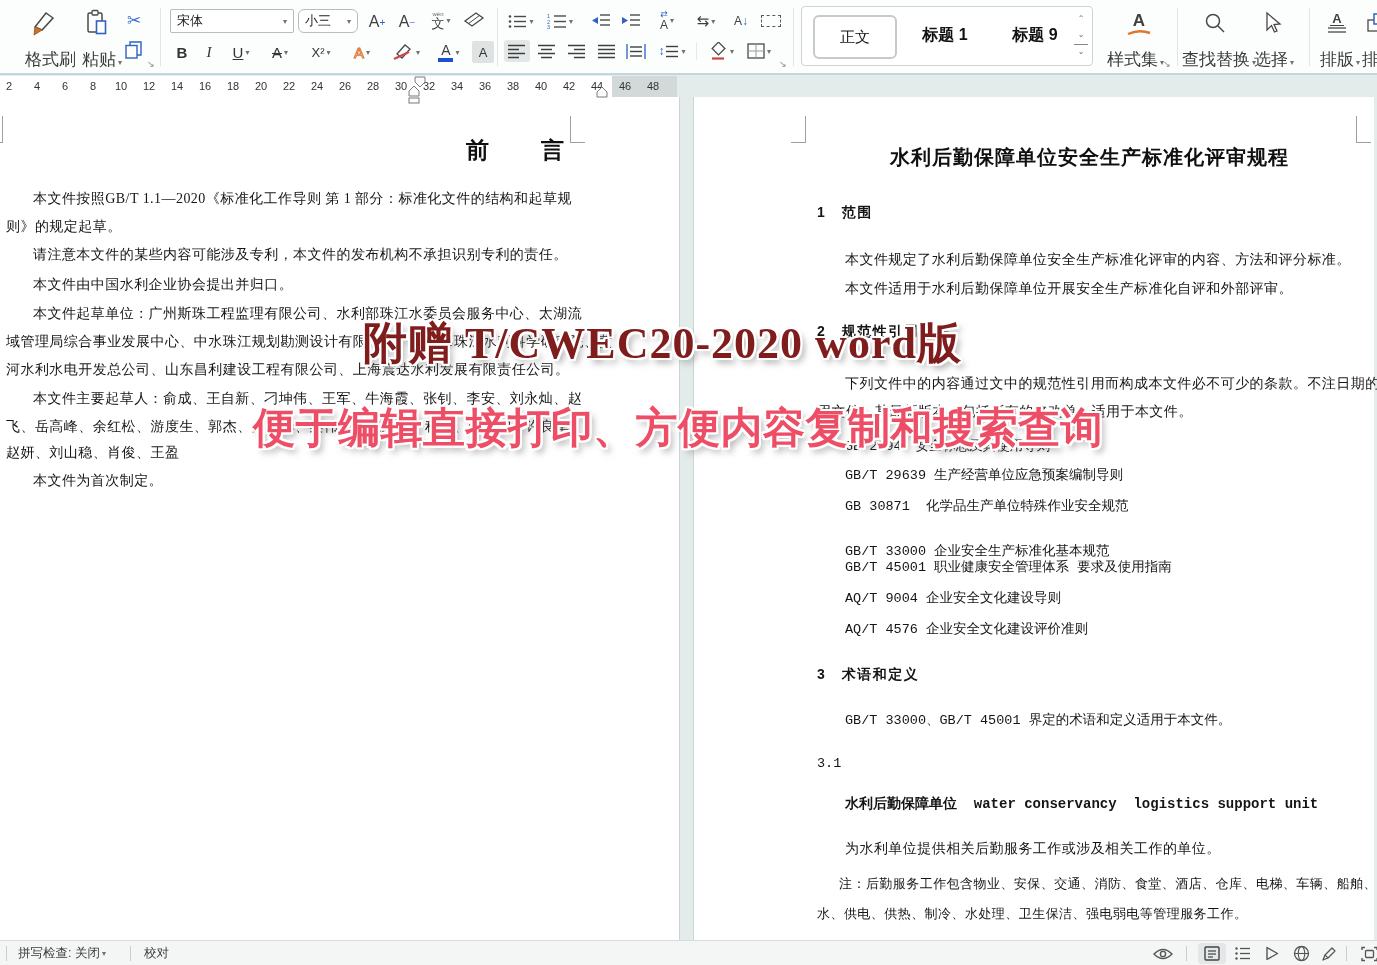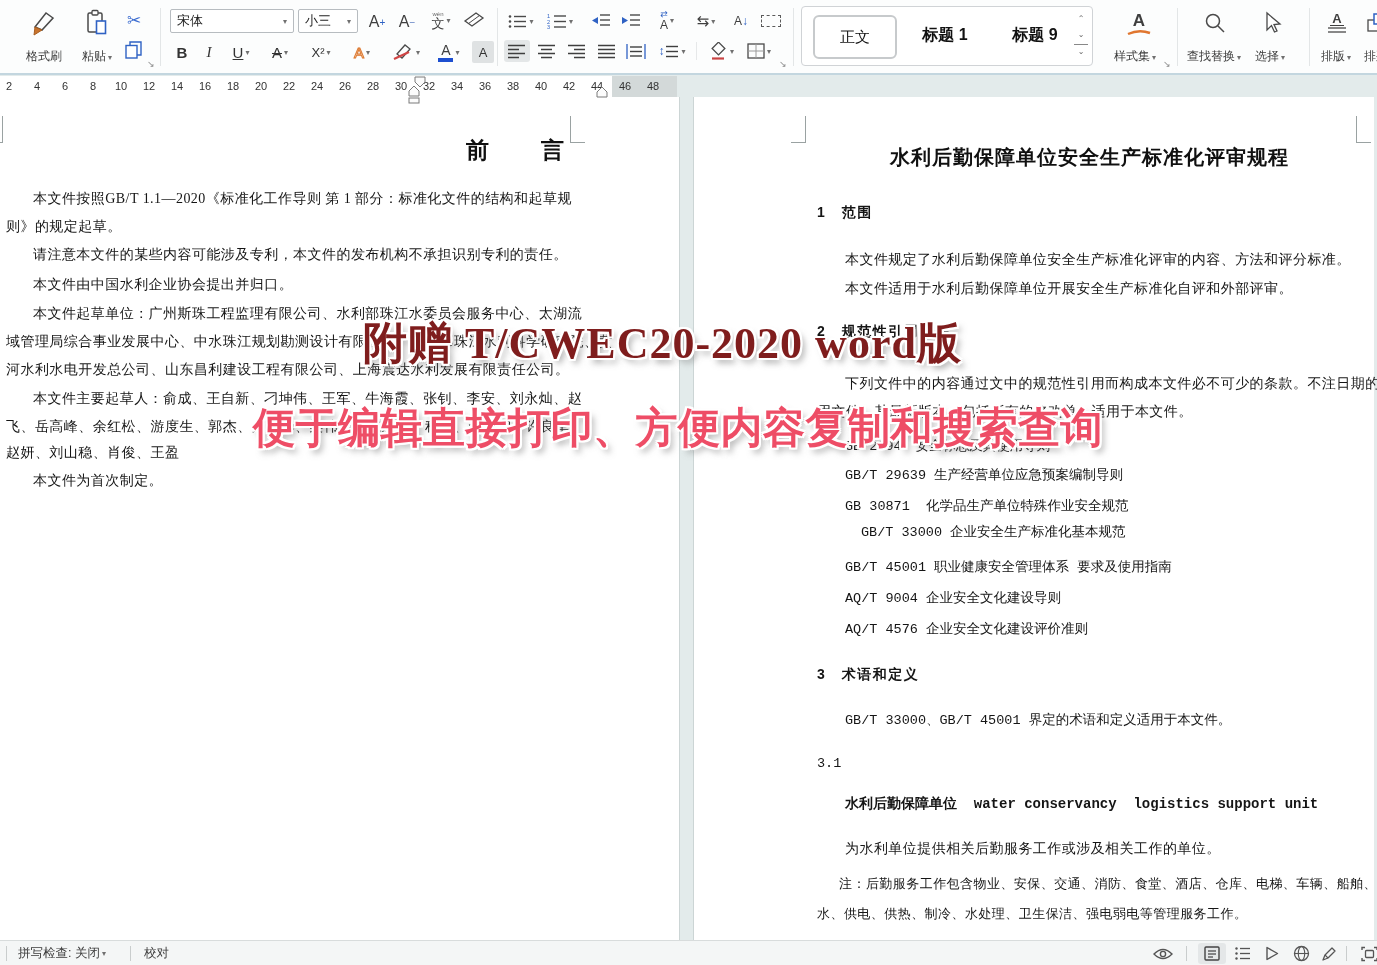--- a/index.html
+++ b/index.html
@@ -2,21 +2,21 @@
 <html><head>
 <meta charset="utf-8">
 <style>
   html,body{margin:0;padding:0;}
   #root{position:relative;width:1377px;height:965px;overflow:hidden;background:#e3ebeb;font-family:"Liberation Sans",sans-serif;}
   .abs{position:absolute;}
   
   #ribbon{position:absolute;left:0;top:0;width:1377px;height:74px;background:#fcfdfd;}
   #ribbon-underline{position:absolute;left:0;top:73px;width:1377px;height:2px;background:#c3d6df;}
   .vdiv{position:absolute;top:8px;height:58px;width:1px;background:#e3e6e7;}
-  .lbl{position:absolute;font-size:12px;color:#3b3b3b;text-align:center;white-space:nowrap;}
+  .lbl{position:absolute;font-size:17px;color:#3b3b3b;text-align:right;white-space:nowrap;}
   .cv::after{content:"▾";font-size:8px;color:#707070;margin-left:2px;}
   .launcher{position:absolute;width:12px;height:12px;color:#8a8a8a;font-size:9px;line-height:12px;}
   .launcher::after{content:"↘";}
   .ibtn{position:absolute;display:flex;align-items:center;justify-content:center;color:#3f3f3f;}
   .combo{position:absolute;border:1px solid #b7bcc0;border-radius:2px;background:#fff;display:flex;align-items:center;justify-content:space-between;padding:0 6px;height:22px;font-size:13px;color:#222;}
   .txtbtn{font-size:15px;color:#333;}
   .selbg{background:#e4e7e8;border-radius:3px;}
   .stack{display:flex;flex-direction:column;align-items:center;line-height:1;}
   
   #gallery{position:absolute;left:801px;top:6px;width:290px;height:58px;border:1px solid #d0d3d6;border-radius:4px;background:#fff;}
@@ -97,21 +97,21 @@
             <path d="M6 5.5 V2 H17 V15 H13" fill="none" stroke="#2f62c4" stroke-width="1.4"></path>
           </svg>
       </span>
     </div>
     <div class="launcher" style="left:147px;top:58px;"></div>
     <div class="vdiv" style="left:160px;"></div>
 
     <div class="combo cv" style="left:170px;top:9px;width:110px;">
         <span>宋体</span>
       </div>
-    <div class="combo cv" style="left:298px;top:9px;width:46px;">
+    <div class="combo cv" style="left:298px;top:9px;width:46px;border-radius:6px;">
         <span>小三</span>
       </div>
     <div class="ibtn" style="left:364px;top:10px;width:26px;height:24px;font-size:16px;">
         <span>A</span>
         <sup style="color:#2f62c4;font-size:10px;">+</sup>
       </div>
     <div class="ibtn" style="left:394px;top:10px;width:26px;height:24px;font-size:16px;">
         <span>A</span>
         <sup style="color:#5a7bc0;font-size:10px;">−</sup>
       </div>
@@ -452,21 +452,21 @@
 
       <div class="dl b" style="left: 123px; top: 107px;">1　范围</div>
           <div class="dl" style="left: 151px; top: 154px;">本文件规定了水利后勤保障单位安全生产标准化评审的内容、方法和评分标准。</div>
           <div class="dl" style="left: 151px; top: 183px;">本文件适用于水利后勤保障单位开展安全生产标准化自评和外部评审。</div>
           <div class="dl b" style="left: 123px; top: 226px;">2　规范性引用文件</div>
           <div class="dl" style="left: 151px; top: 278px;">下列文件中的内容通过文中的规范性引用而构成本文件必不可少的条款。不注日期的引</div>
           <div class="dl" style="left: 123px; top: 306px;">用文件，其最新版本（包括所有的修改单）适用于本文件。</div>
           <div class="dl m" style="left: 151px; top: 340px;">GB 2894　安全标志及其使用导则</div>
           <div class="dl m" style="left: 151px; top: 369px;">GB/T 29639 生产经营单位应急预案编制导则</div>
           <div class="dl m" style="left: 151px; top: 400px;">GB 30871  化学品生产单位特殊作业安全规范</div>
-          <div class="dl m" style="left: 151px; top: 426px; margin-left: 16px;">GB/T 33000 企业安全生产标准化基本规范</div>
+          <div class="dl m" style="left: 151px; top: 445px;">GB/T 33000 企业安全生产标准化基本规范</div>
           <div class="dl m" style="left: 151px; top: 461px;">GB/T 45001 职业健康安全管理体系 要求及使用指南</div>
           <div class="dl m" style="left: 151px; top: 492px;">AQ/T 9004 企业安全文化建设导则</div>
           <div class="dl m" style="left: 151px; top: 523px;">AQ/T 4576 企业安全文化建设评价准则</div>
           <div class="dl b" style="left: 123px; top: 569px;">3　术语和定义</div>
           <div class="dl m" style="left: 151px; top: 614px;">GB/T 33000、GB/T 45001 界定的术语和定义适用于本文件。</div>
           <div class="dl m" style="left: 123px; top: 659px;">3.1</div>
           <div class="dl term" style="left: 151px; top: 698px;">水利后勤保障单位  water conservancy  logistics support unit</div>
           <div class="dl" style="left: 151px; top: 743px;">为水利单位提供相关后勤服务工作或涉及相关工作的单位。</div>
           <div class="dl sm" style="left: 145px; top: 778px;">注：后勤服务工作包含物业、安保、交通、消防、食堂、酒店、仓库、电梯、车辆、船舶、安防、供</div>
           <div class="dl sm" style="left: 123px; top: 808px;">水、供电、供热、制冷、水处理、卫生保洁、强电弱电等管理服务工作。</div>

